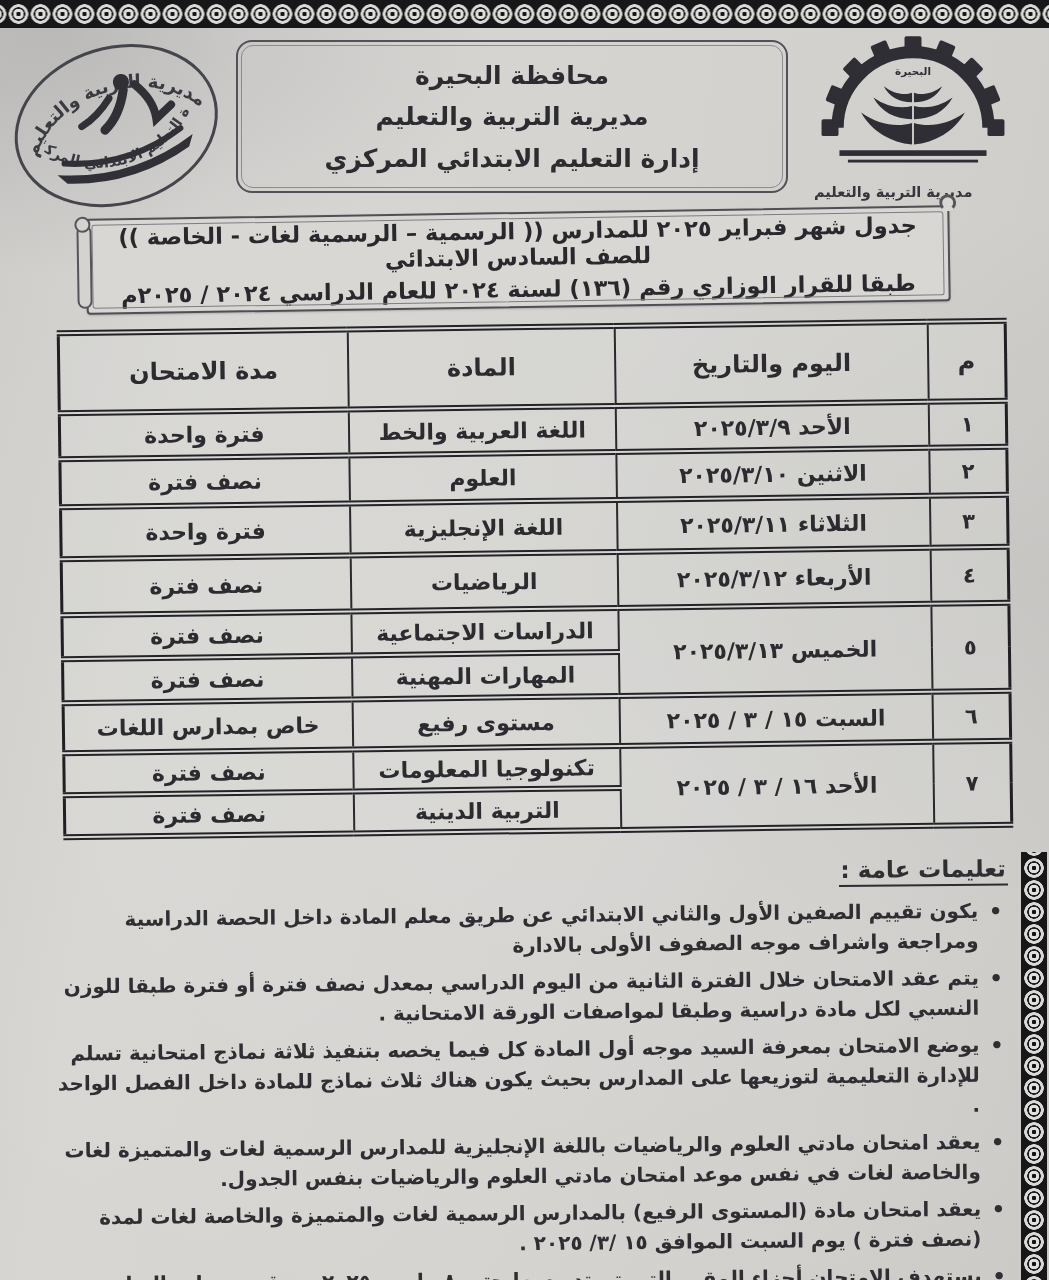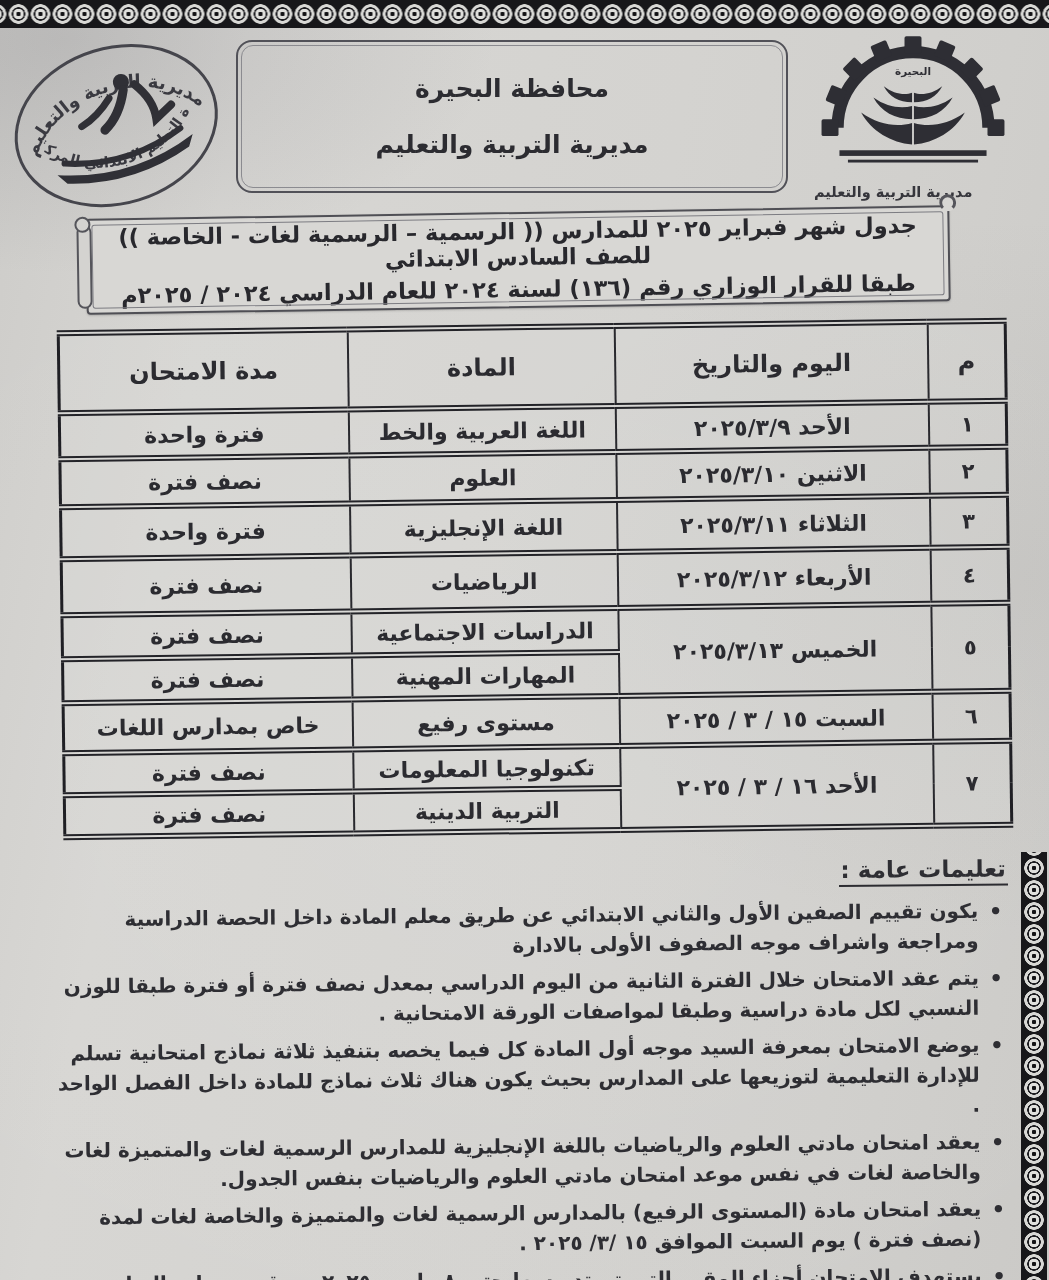--- a/index.html
+++ b/index.html
@@ -115,20 +115,21 @@
         <path d="M127,68 Q116,92 98,101" fill="none" stroke-width="9" stroke-linecap="round"></path>
         <path d="M111,72 Q95,86 77,91" fill="none" stroke-width="7" stroke-linecap="round"></path>
         <path d="M139,66 Q153,86 150,105 L168,96" fill="none" stroke-width="8" stroke-linecap="round"></path>
       </g>
     </svg>
   </div>
 
   <div class="title-box" dir="rtl">
     <div class="title-line">محافظة البحيرة</div>
     <div class="title-line">مديرية التربية والتعليم</div>
+    <div class="title-line">إدارة التعليم الابتدائي المركزي</div>
   </div>
 
   <div class="emblem">
     <svg viewBox="0 0 210 152">
       <g fill="#2e2e34">
         <path d="M25,100 A80,80 0 0 1 185,100" fill="none" stroke="#2e2e34" stroke-width="13"></path>
         <rect x="96" y="3" width="18" height="18" rx="2" transform="rotate(-90 105 100)"></rect>
         <rect x="96" y="3" width="18" height="18" rx="2" transform="rotate(-67.5 105 100)"></rect>
         <rect x="96" y="3" width="18" height="18" rx="2" transform="rotate(-45 105 100)"></rect>
         <rect x="96" y="3" width="18" height="18" rx="2" transform="rotate(-22.5 105 100)"></rect>

